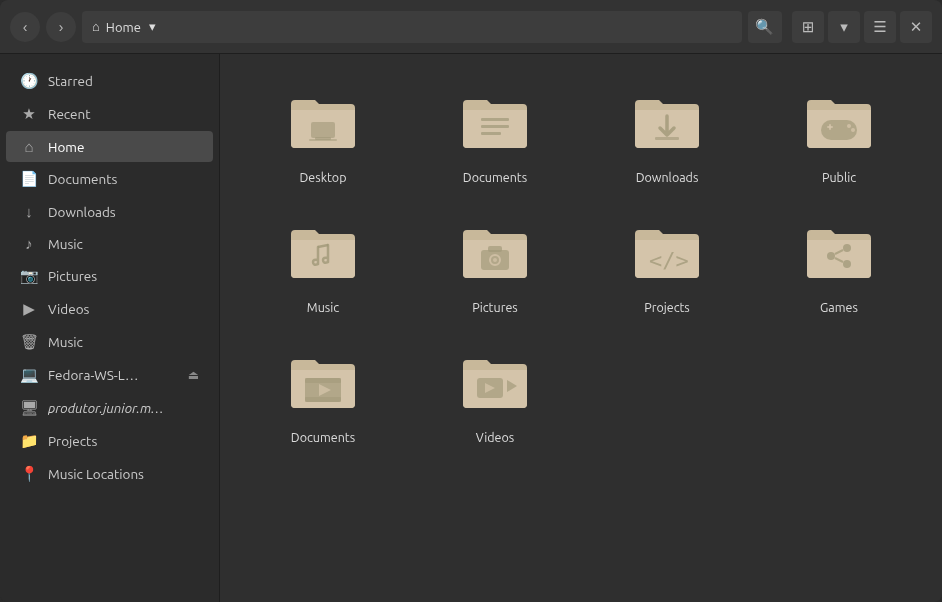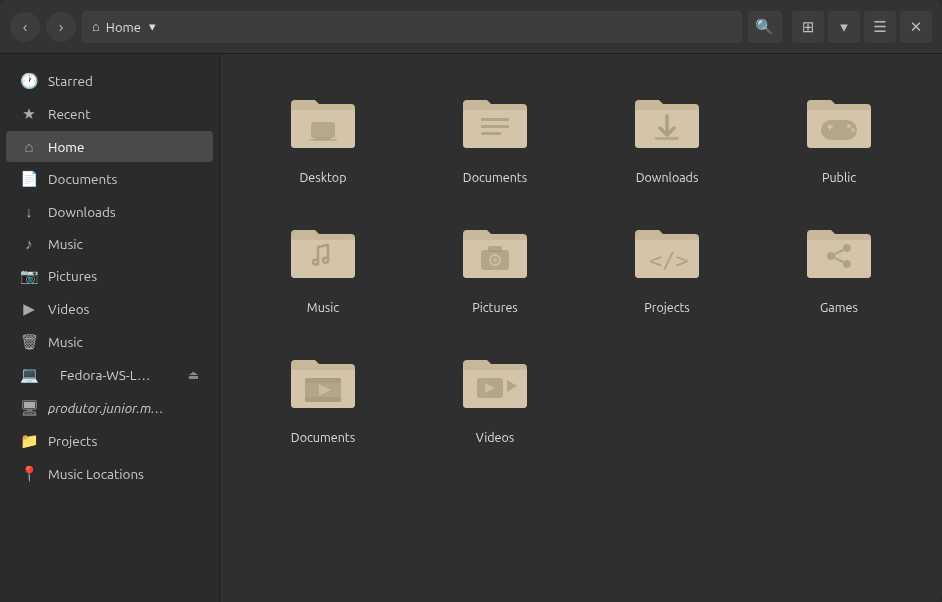--- a/index.html
+++ b/index.html
@@ -217,21 +217,21 @@
       <div class="sidebar-item">
         <span class="icon">▶</span>
         <span>Videos</span>
       </div>
       <div class="sidebar-item">
         <span class="icon">🗑</span>
         <span>Music</span>
       </div>
       <div class="sidebar-item">
         <span class="icon">💻</span>
-        <span style="flex:1; overflow:hidden; text-overflow:ellipsis; white-space:nowrap;margin-left:12px;">Fedora-WS-L…</span>
+        <span style="flex:1; overflow:hidden; text-overflow:ellipsis; white-space:nowrap;">Fedora-WS-L…</span>
         <span class="sidebar-eject">⏏</span>
       </div>
       <div class="sidebar-item">
         <span class="icon">🖥</span>
         <span style="overflow:hidden; text-overflow:ellipsis; white-space:nowrap;font-style:italic;">produtor.junior.m…</span>
       </div>
       <div class="sidebar-item">
         <span class="icon">📁</span>
         <span>Projects</span>
       </div>

